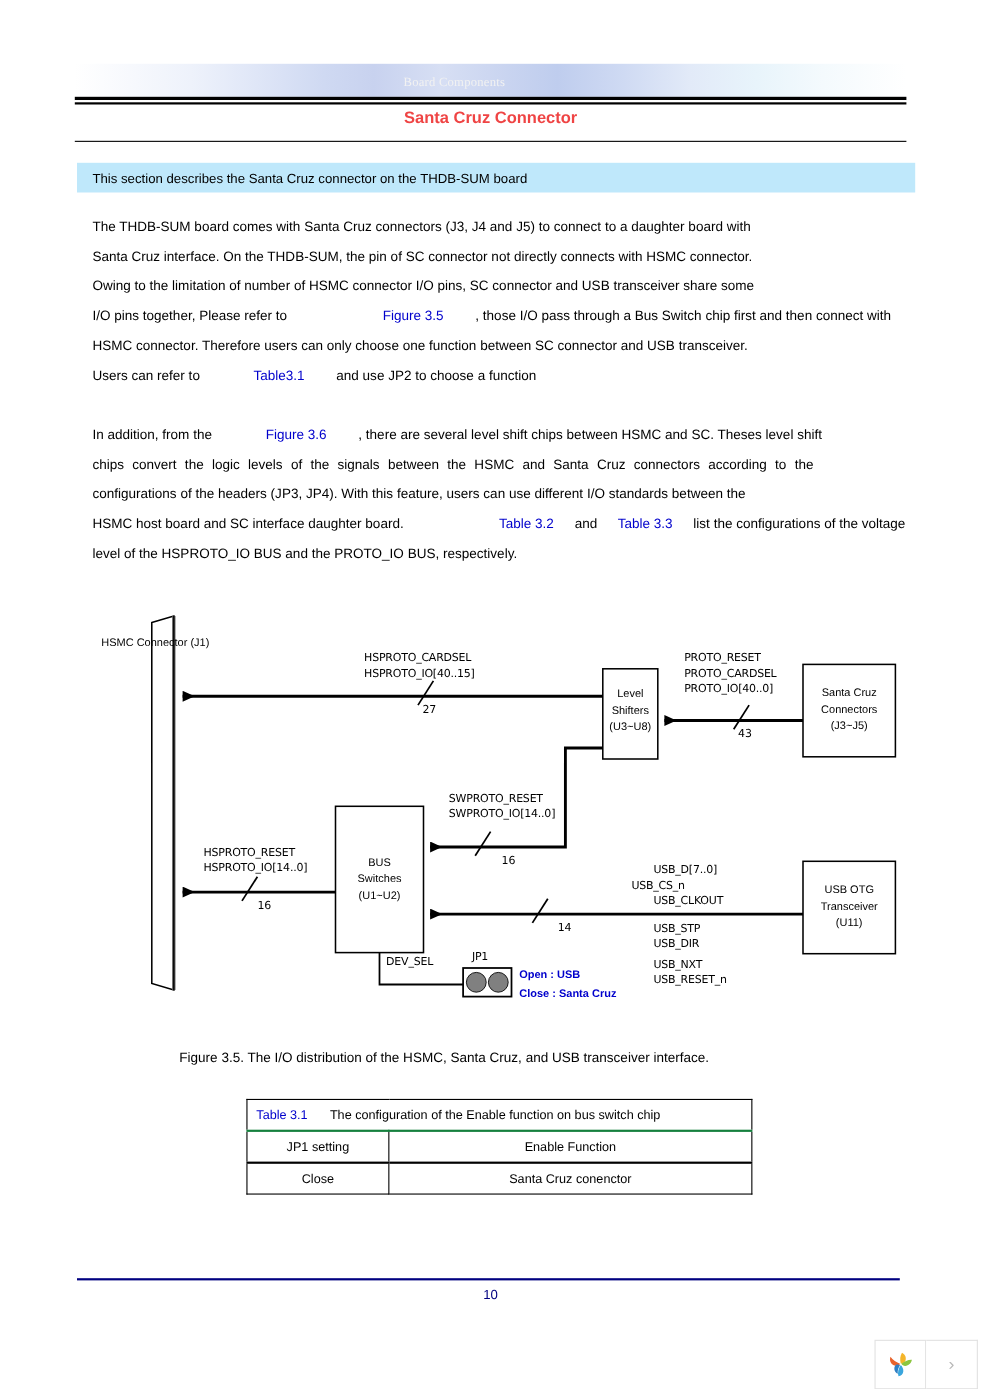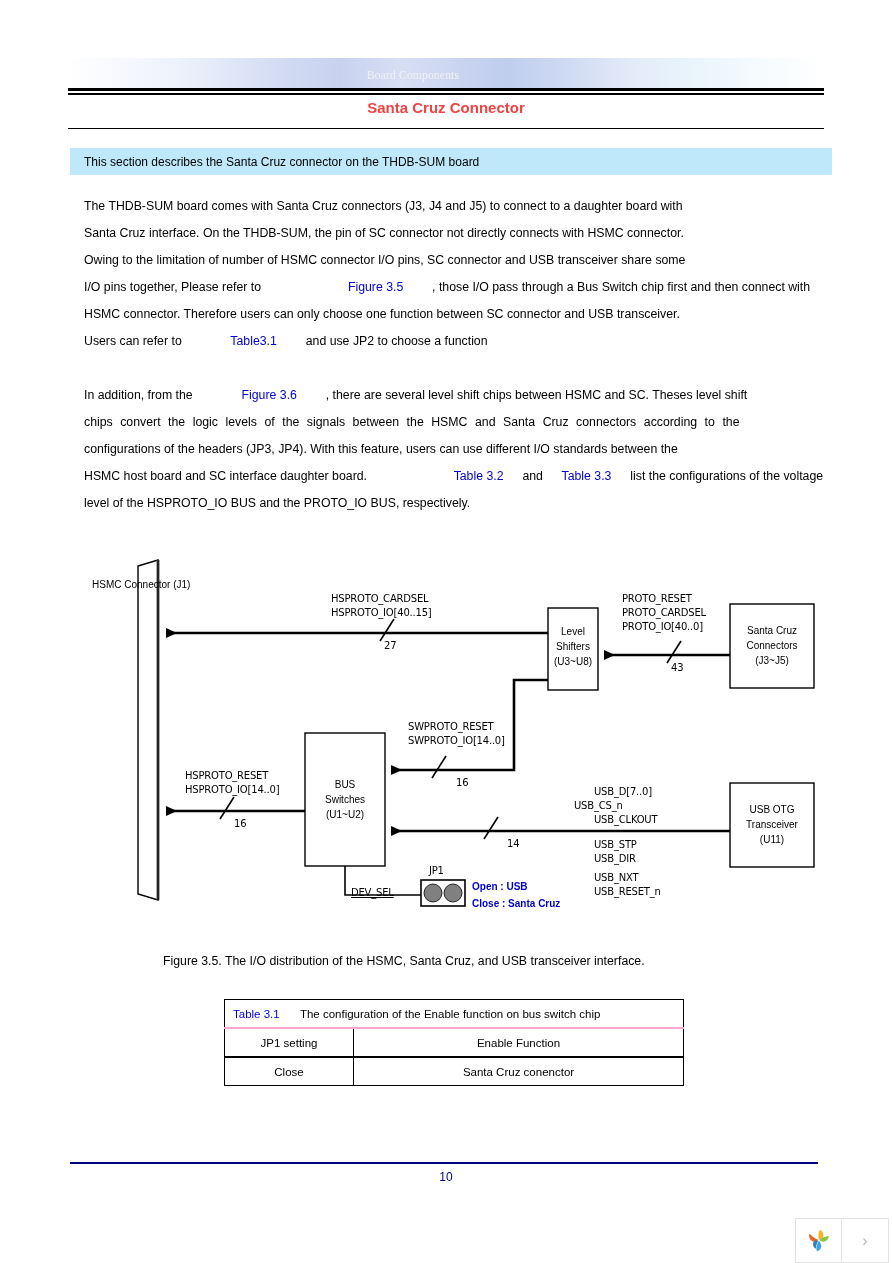--- a/index.html
+++ b/index.html
@@ -199,21 +199,21 @@
   #data-table td {
     border: 1px solid #000;
     padding: 0;
     height: 27px;
     text-align: center;
     vertical-align: middle;
   }
   #data-table tr.caption-row td {
     text-align: left;
     padding-left: 8px;
-    border-bottom: 2px solid #f9a8d4;
+    border-bottom: 2px solid #15803d;
   }
   #data-table tr.head-row td {
     border-bottom: 2px solid #000;
   }
   .tbl-caption-label {
     color: #0000cc;
   }
   .tbl-col-a { width: 128px; }
 
   
@@ -411,21 +411,21 @@
   <div class="dlabel" style="left:514px; top:238px;">USB_D[7..0]</div>
   <div class="dlabel" style="left:486px; top:252px;margin-left:8px;">USB_CS_n</div>
   <div class="dlabel" style="left:514px; top:266px;">USB_CLKOUT</div>
   <div class="dlabel" style="left:514px; top:291px;">USB_STP</div>
   <div class="dlabel" style="left:514px; top:305px;">USB_DIR</div>
   <div class="dlabel" style="left:514px; top:324px;">USB_NXT</div>
   <div class="dlabel" style="left:514px; top:338px;">USB_RESET_n</div>
   <div class="dlabel" style="left:427px; top:290px;">14</div>
 
   <div class="dlabel" style="left:349px; top:317px;">JP1</div>
-  <div class="dlabel" style="left:271px; top:339px;text-decoration:underline;">DEV_SEL</div>
+  <div class="dlabel" style="left:271px; top:321px;">DEV_SEL</div>
   <div class="jumper-note" style="left:392px; top:333px;">Open : USB</div>
   <div class="jumper-note" style="left:392px; top:350px;">Close : Santa Cruz</div>
 </div>
 
 <div id="figure-caption">Figure 3.5. The I/O distribution of the HSMC, Santa Cruz, and USB transceiver interface.</div>
 
 <table id="data-table">
   <tbody>
     <tr class="caption-row">
       <td colspan="2">

